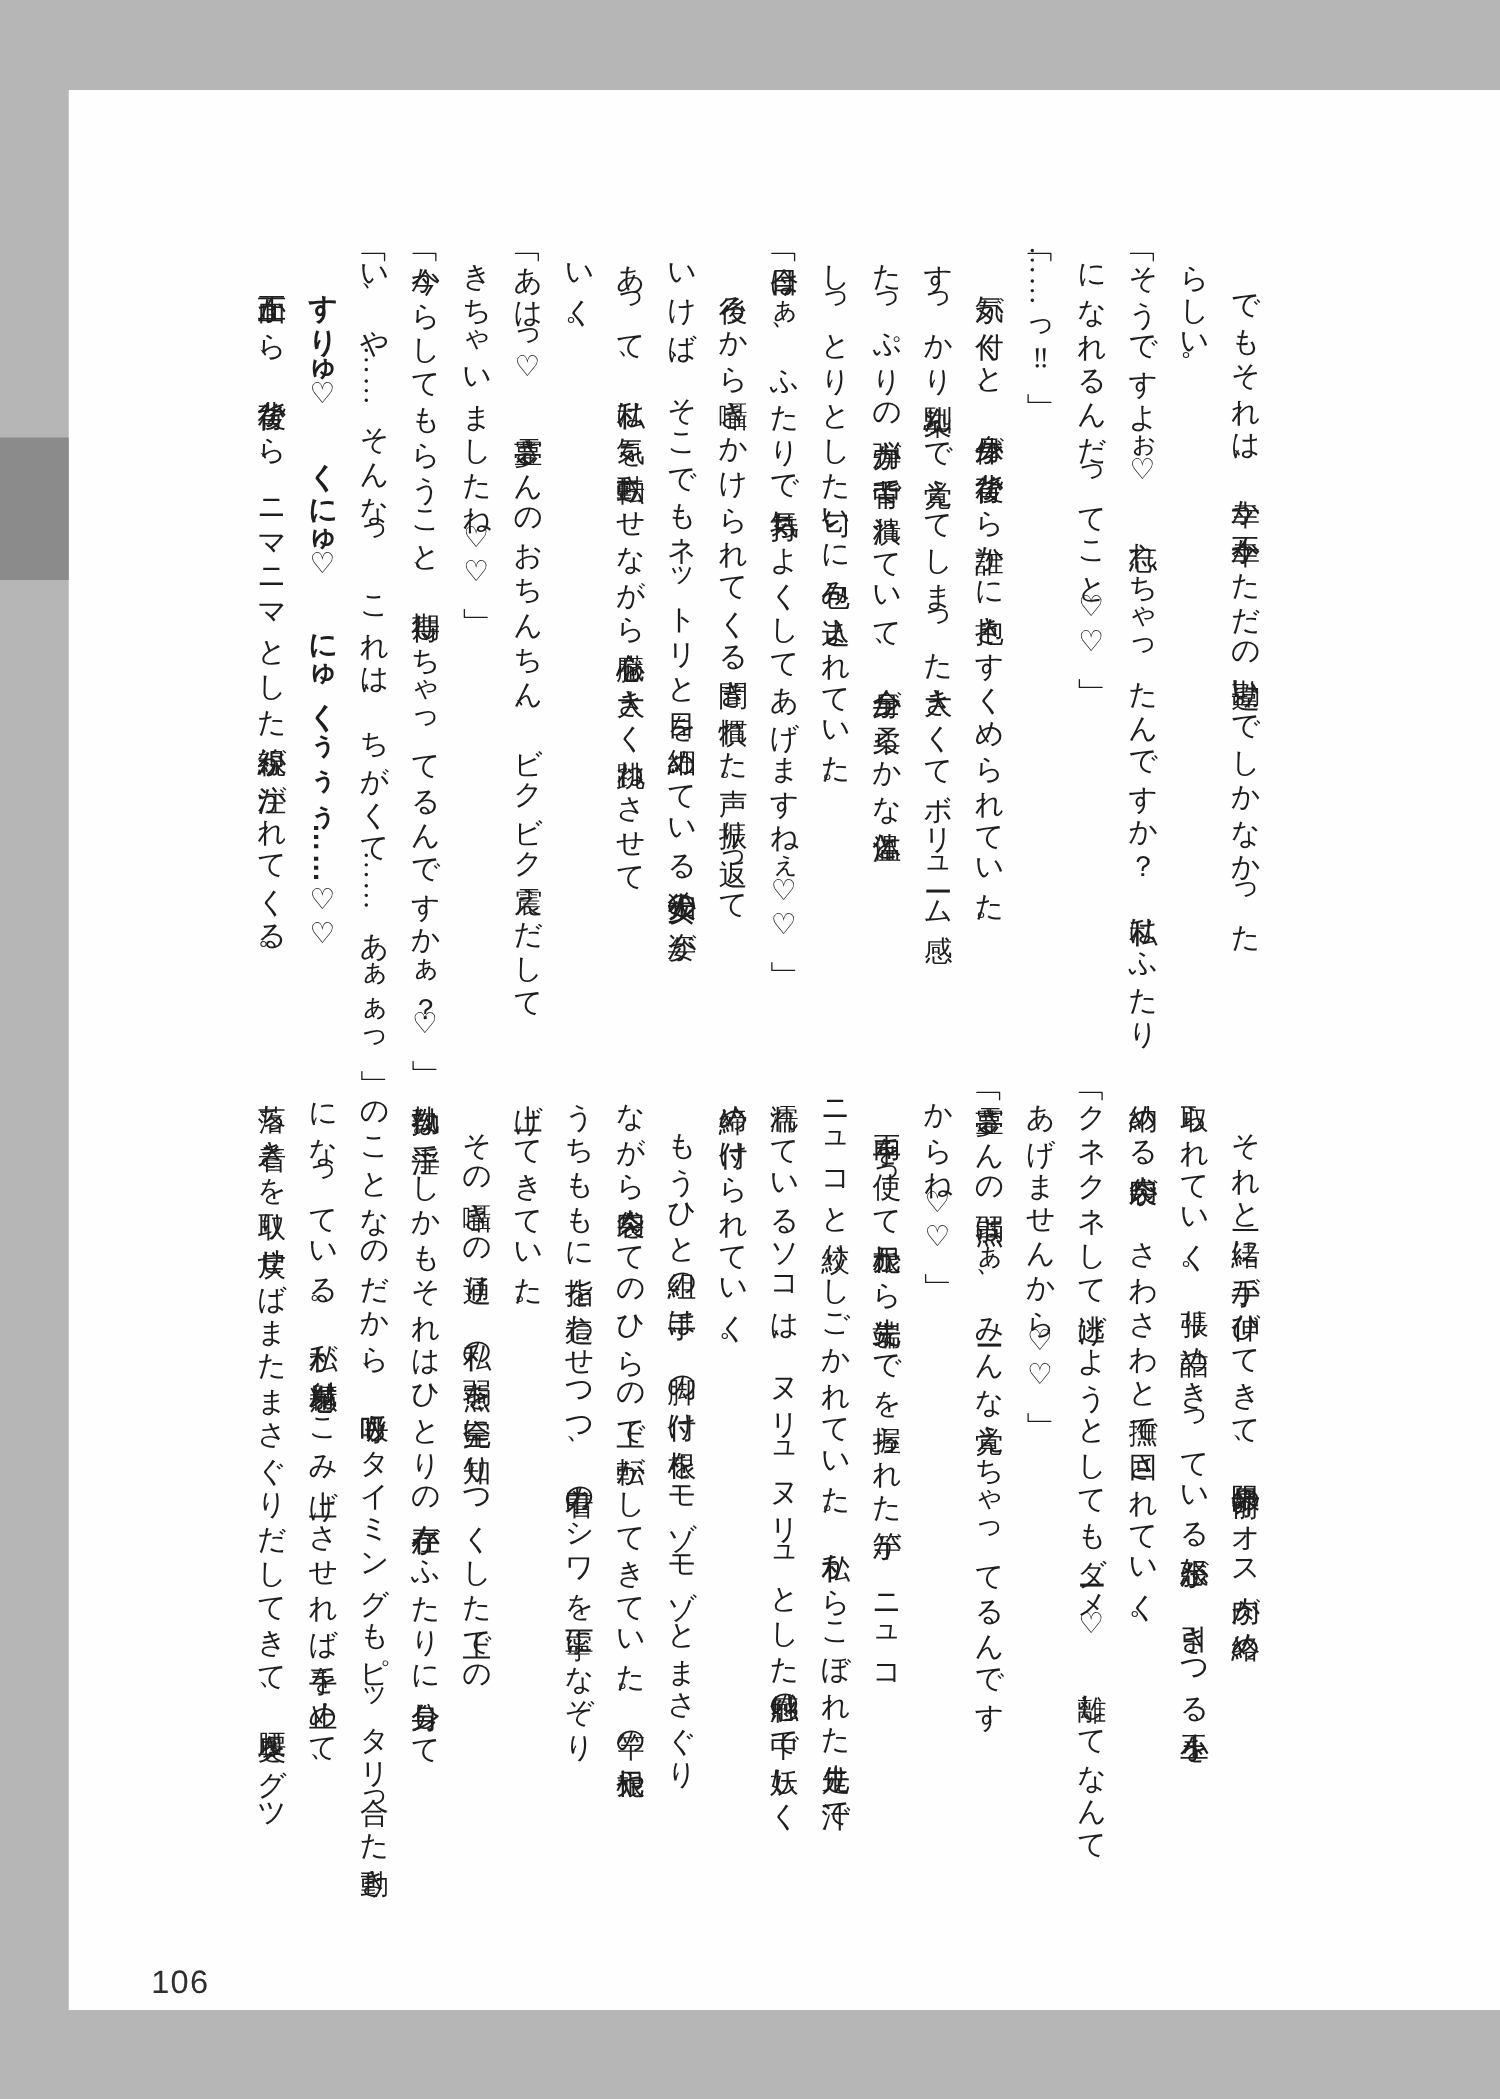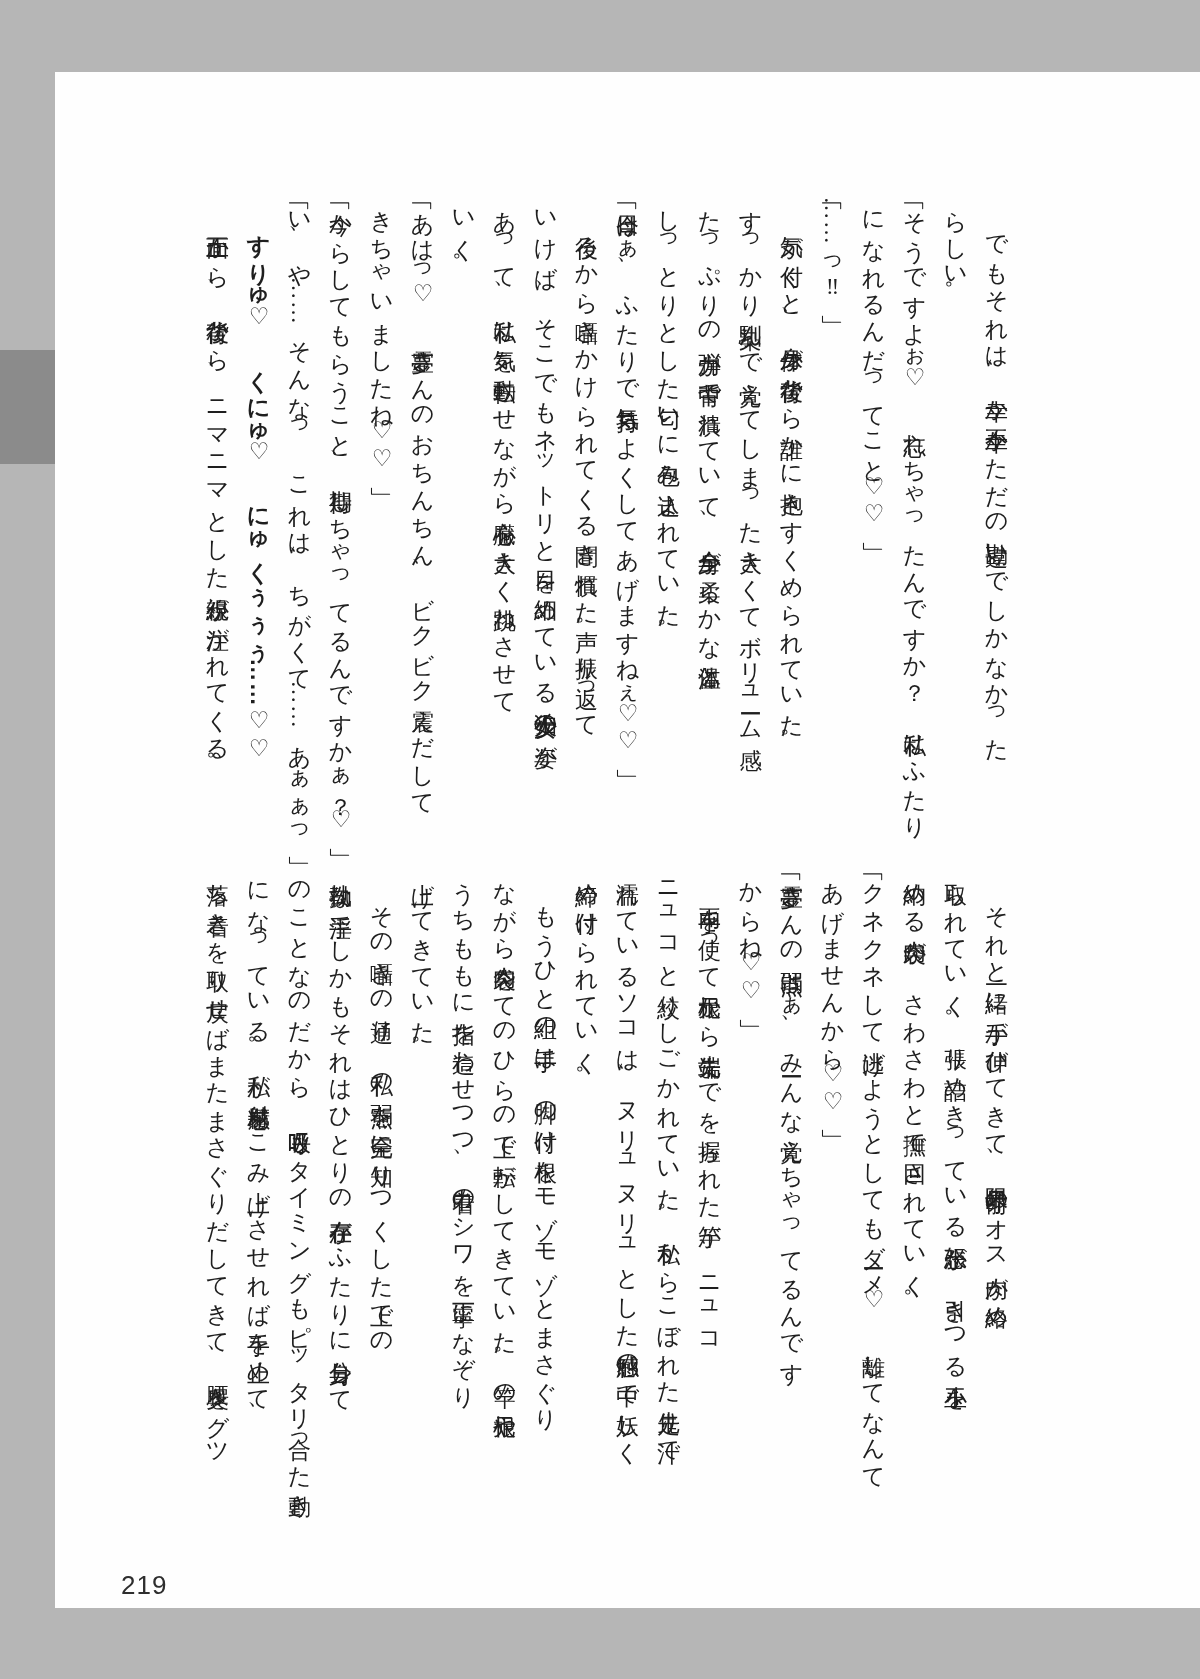--- a/index.html
+++ b/index.html
@@ -140,17 +140,17 @@
 
         <div class="tline">執拗な手淫。しかもそれはひとりの存在がふたりに分身して</div>
 
         <div class="tline">のことなのだから、呼吸もタイミングもピッタリ合った動き</div>
 
         <div class="tline">になっている。私が射精感をこみ上げさせれば手を止めて、</div>
 
         <div class="tline">落ち着きを取り戻せばまたまさぐりだしてきて、腰奥をグツ</div>
       </div>
 
-    <div class="pagenum">219</div>
+    <div class="pagenum">106</div>
   </div>
 
   <div class="edge-marker"></div>
 </div>
 
 </body></html>

